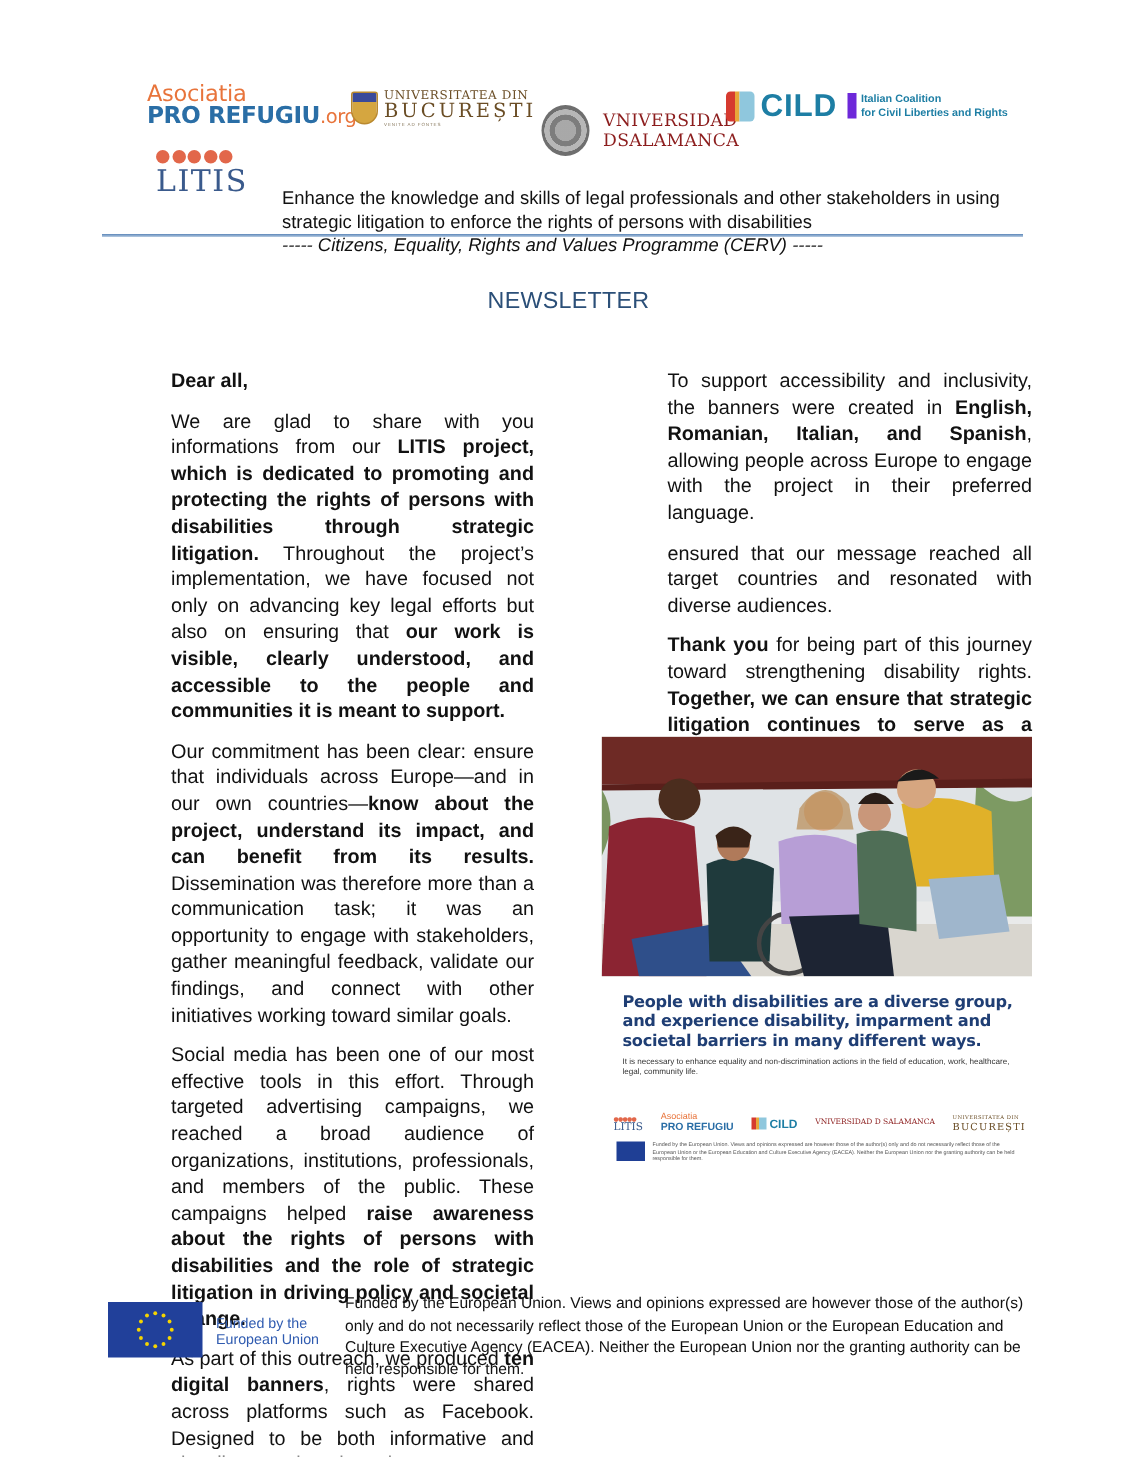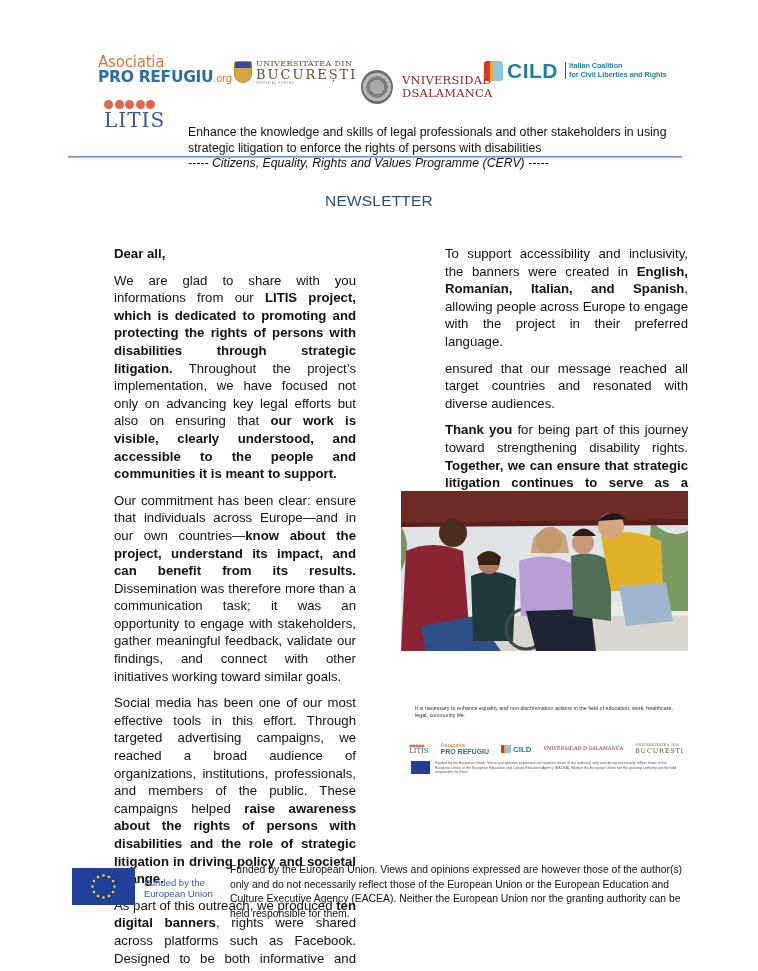--- a/index.html
+++ b/index.html
@@ -4,37 +4,37 @@
 <style>
   * { box-sizing: border-box; margin: 0; padding: 0; }
   html, body { width: 758px; height: 971px; background: #ffffff; overflow: hidden; }
   body { position: relative; font-family: "Liberation Sans", "DejaVu Sans", sans-serif; color: #1a1a1a; }
 
   
   .logos { position: absolute; top: 52px; left: 96px; width: 600px; height: 42px; }
   .logo-apr { position: absolute; left: 2px; top: 3px; line-height: 1; }
   .logo-apr .l1 { color: #e8743b; font-size: 15px; font-family: "DejaVu Sans", sans-serif; letter-spacing: -0.2px; }
   .logo-apr .l2 { color: #2a6ea6; font-size: 15.5px; font-family: "DejaVu Sans", sans-serif; font-weight: bold; letter-spacing: -0.3px; }
-  .logo-apr .l2 small { font-size: 10px; color: #e8743b; font-weight: normal; }
+  .logo-apr .l2 small { font-size: 13px; color: #e8743b; font-weight: normal; }
 
   .logo-ub { position: absolute; left: 138px; top: 8px; display: flex; align-items: center; gap: 4px; }
   .ub-crest { width: 18px; height: 22px; border: 1px solid #b9892f; border-radius: 2px 2px 9px 9px; background: linear-gradient(#3a4a9a 0 30%, #d5a640 30% 100%); }
   .ub-text .a { font-family: "DejaVu Serif", serif; font-size: 8px; color: #6a4d25; letter-spacing: 0.4px; line-height: 1; }
   .ub-text .b { font-family: "DejaVu Serif", serif; font-size: 13px; color: #6a4d25; letter-spacing: 2px; line-height: 1.05; }
   .ub-text .c { font-size: 3px; color: #8a7b60; letter-spacing: 0.6px; line-height: 1; }
 
   .logo-usal { position: absolute; left: 265px; top: 2px; display: flex; align-items: center; gap: 9px; margin-top: 16px; }
   .usal-seal { width: 32px; height: 34px; border-radius: 50%; background: radial-gradient(circle, #999 0 30%, #666 31% 45%, #aaa 46% 60%, #555 61% 100%); opacity: 0.85; }
   .usal-text { font-family: "DejaVu Serif", serif; color: #8c1d1d; font-size: 11.5px; line-height: 1.12; letter-spacing: 0.2px; }
 
   .logo-cild { position: absolute; left: 388px; top: 8px; display: flex; align-items: center; gap: 4px; }
   .cild-mark { display: flex; height: 20px; }
   .cild-mark span { display: block; width: 5px; height: 20px; }
   .cild-word { font-size: 21px; font-weight: bold; color: #1d7ea4; letter-spacing: 0.5px; line-height: 1; }
-  .cild-sub { font-size: 7.2px; color: #1d7ea4; font-weight: bold; line-height: 1.15; margin-left: 3px; padding-left: 3px; border-left: 1px solid #6d28d9; }
+  .cild-sub { font-size: 7.2px; color: #1d7ea4; font-weight: bold; line-height: 1.15; margin-left: 3px; padding-left: 3px; border-left: 6px solid #6d28d9; }
 
   
   .project { position: absolute; top: 100px; left: 104px; width: 590px; height: 50px; }
   .litis-logo { position: absolute; left: 0; top: 0; width: 60px; }
   .litis-dots { display: flex; gap: 1.5px; }
   .litis-dots span { display: block; width: 9px; height: 9px; border-radius: 50%; background: #e2674a; }
   .litis-word { font-family: "DejaVu Serif", serif; font-size: 20px; color: #3a5a8c; letter-spacing: 1px; line-height: 1.1; }
   .project-text { position: absolute; left: 84px; top: 5px; font-family: "Liberation Sans", sans-serif; font-size: 12.3px; line-height: 15.5px; color: #111; margin-top: 20px; }
   .project-text .prog { font-style: italic; }
   .rule { position: absolute; top: 156px; left: 68px; width: 614px; height: 2px; background: linear-gradient(#5b86b8, #b9cde3); }
@@ -180,20 +180,21 @@
       <path d="M170 65 Q190 58 210 70 L210 130 L172 125 Z" fill="#4f6e56"></path>
       <circle cx="182" cy="52" r="11" fill="#c9977a"></circle>
       <path d="M171 45 Q182 30 195 45 Z" fill="#2a1e18"></path>
 
       <path d="M200 45 Q230 35 260 50 L262 100 L210 100 Z" fill="#e0b129"></path>
       <circle cx="210" cy="35" r="13" fill="#d6a680"></circle>
       <path d="M197 30 Q210 15 225 28 Z" fill="#1a1a1a"></path>
       <path d="M218 95 L265 92 L272 130 L225 135 Z" fill="#9fb6cc"></path>
     </svg>
   </div>
+  <div class="banner-head">People with disabilities are a diverse group, and experience disability, imparment and societal barriers in many different ways.</div>
   <div class="banner-sub">It is necessary to enhance equality and non-discrimination actions in the field of education, work, healthcare, legal, community life.</div>
   <div class="banner-logos">
     <div class="bl-litis"><i>●●●●●</i><span>LITIS</span></div>
     <div class="bl-apr"><i>Asociatia</i><span>PRO REFUGIU</span></div>
     <div class="bl-cild">
         <span class="m"></span>
         <span>CILD</span>
       </div>
     <div class="bl-usal">VNIVERSIDAD D SALAMANCA</div>
     <div class="bl-ub"><i>UNIVERSITATEA DIN</i><span>BUCUREȘTI</span></div>

